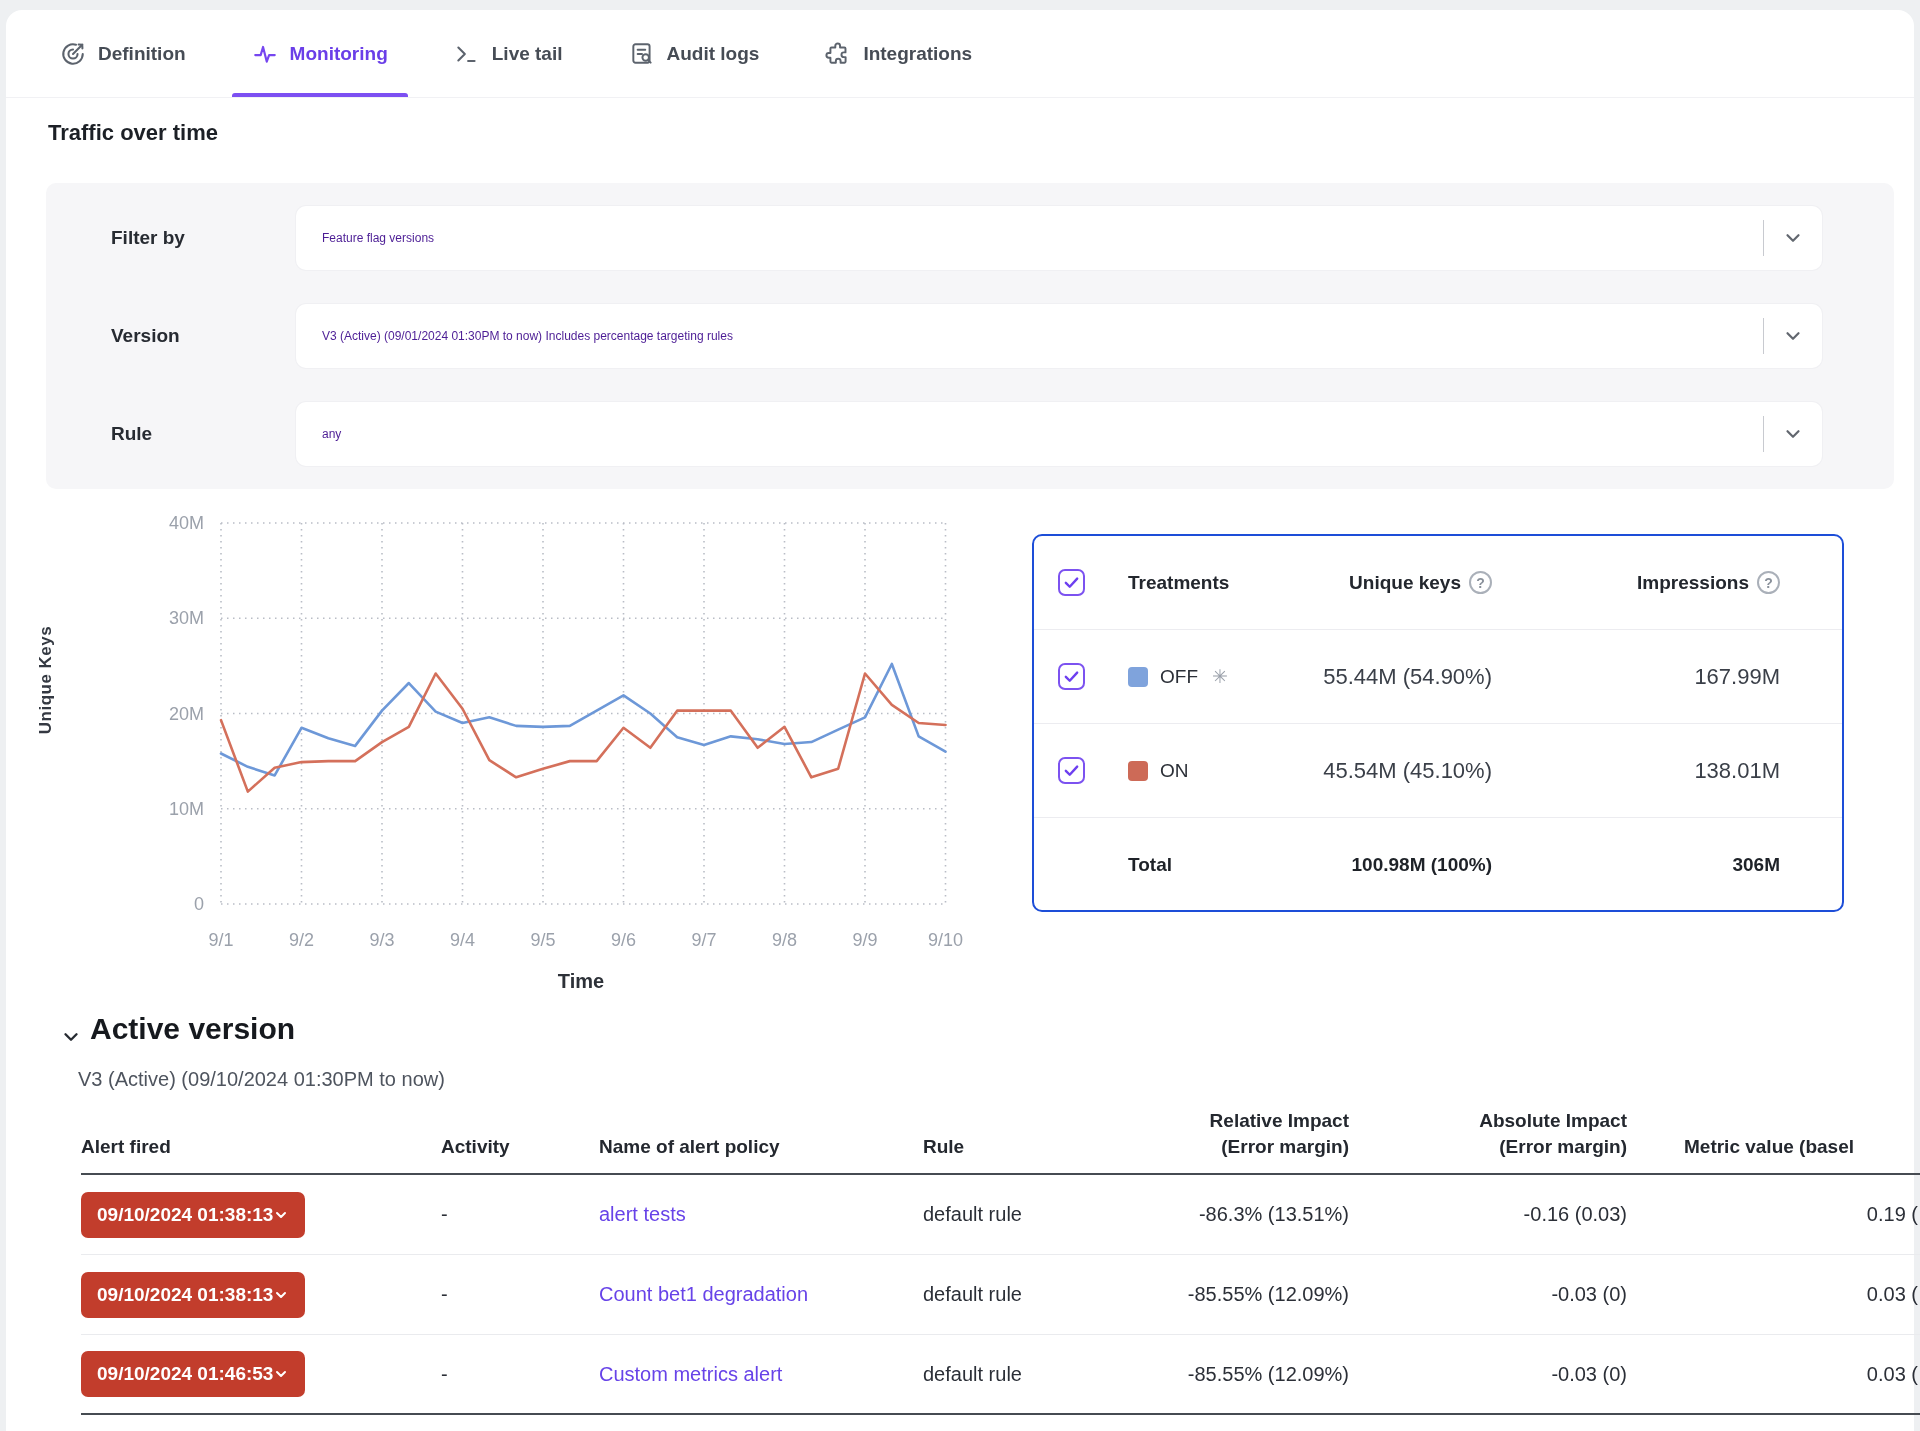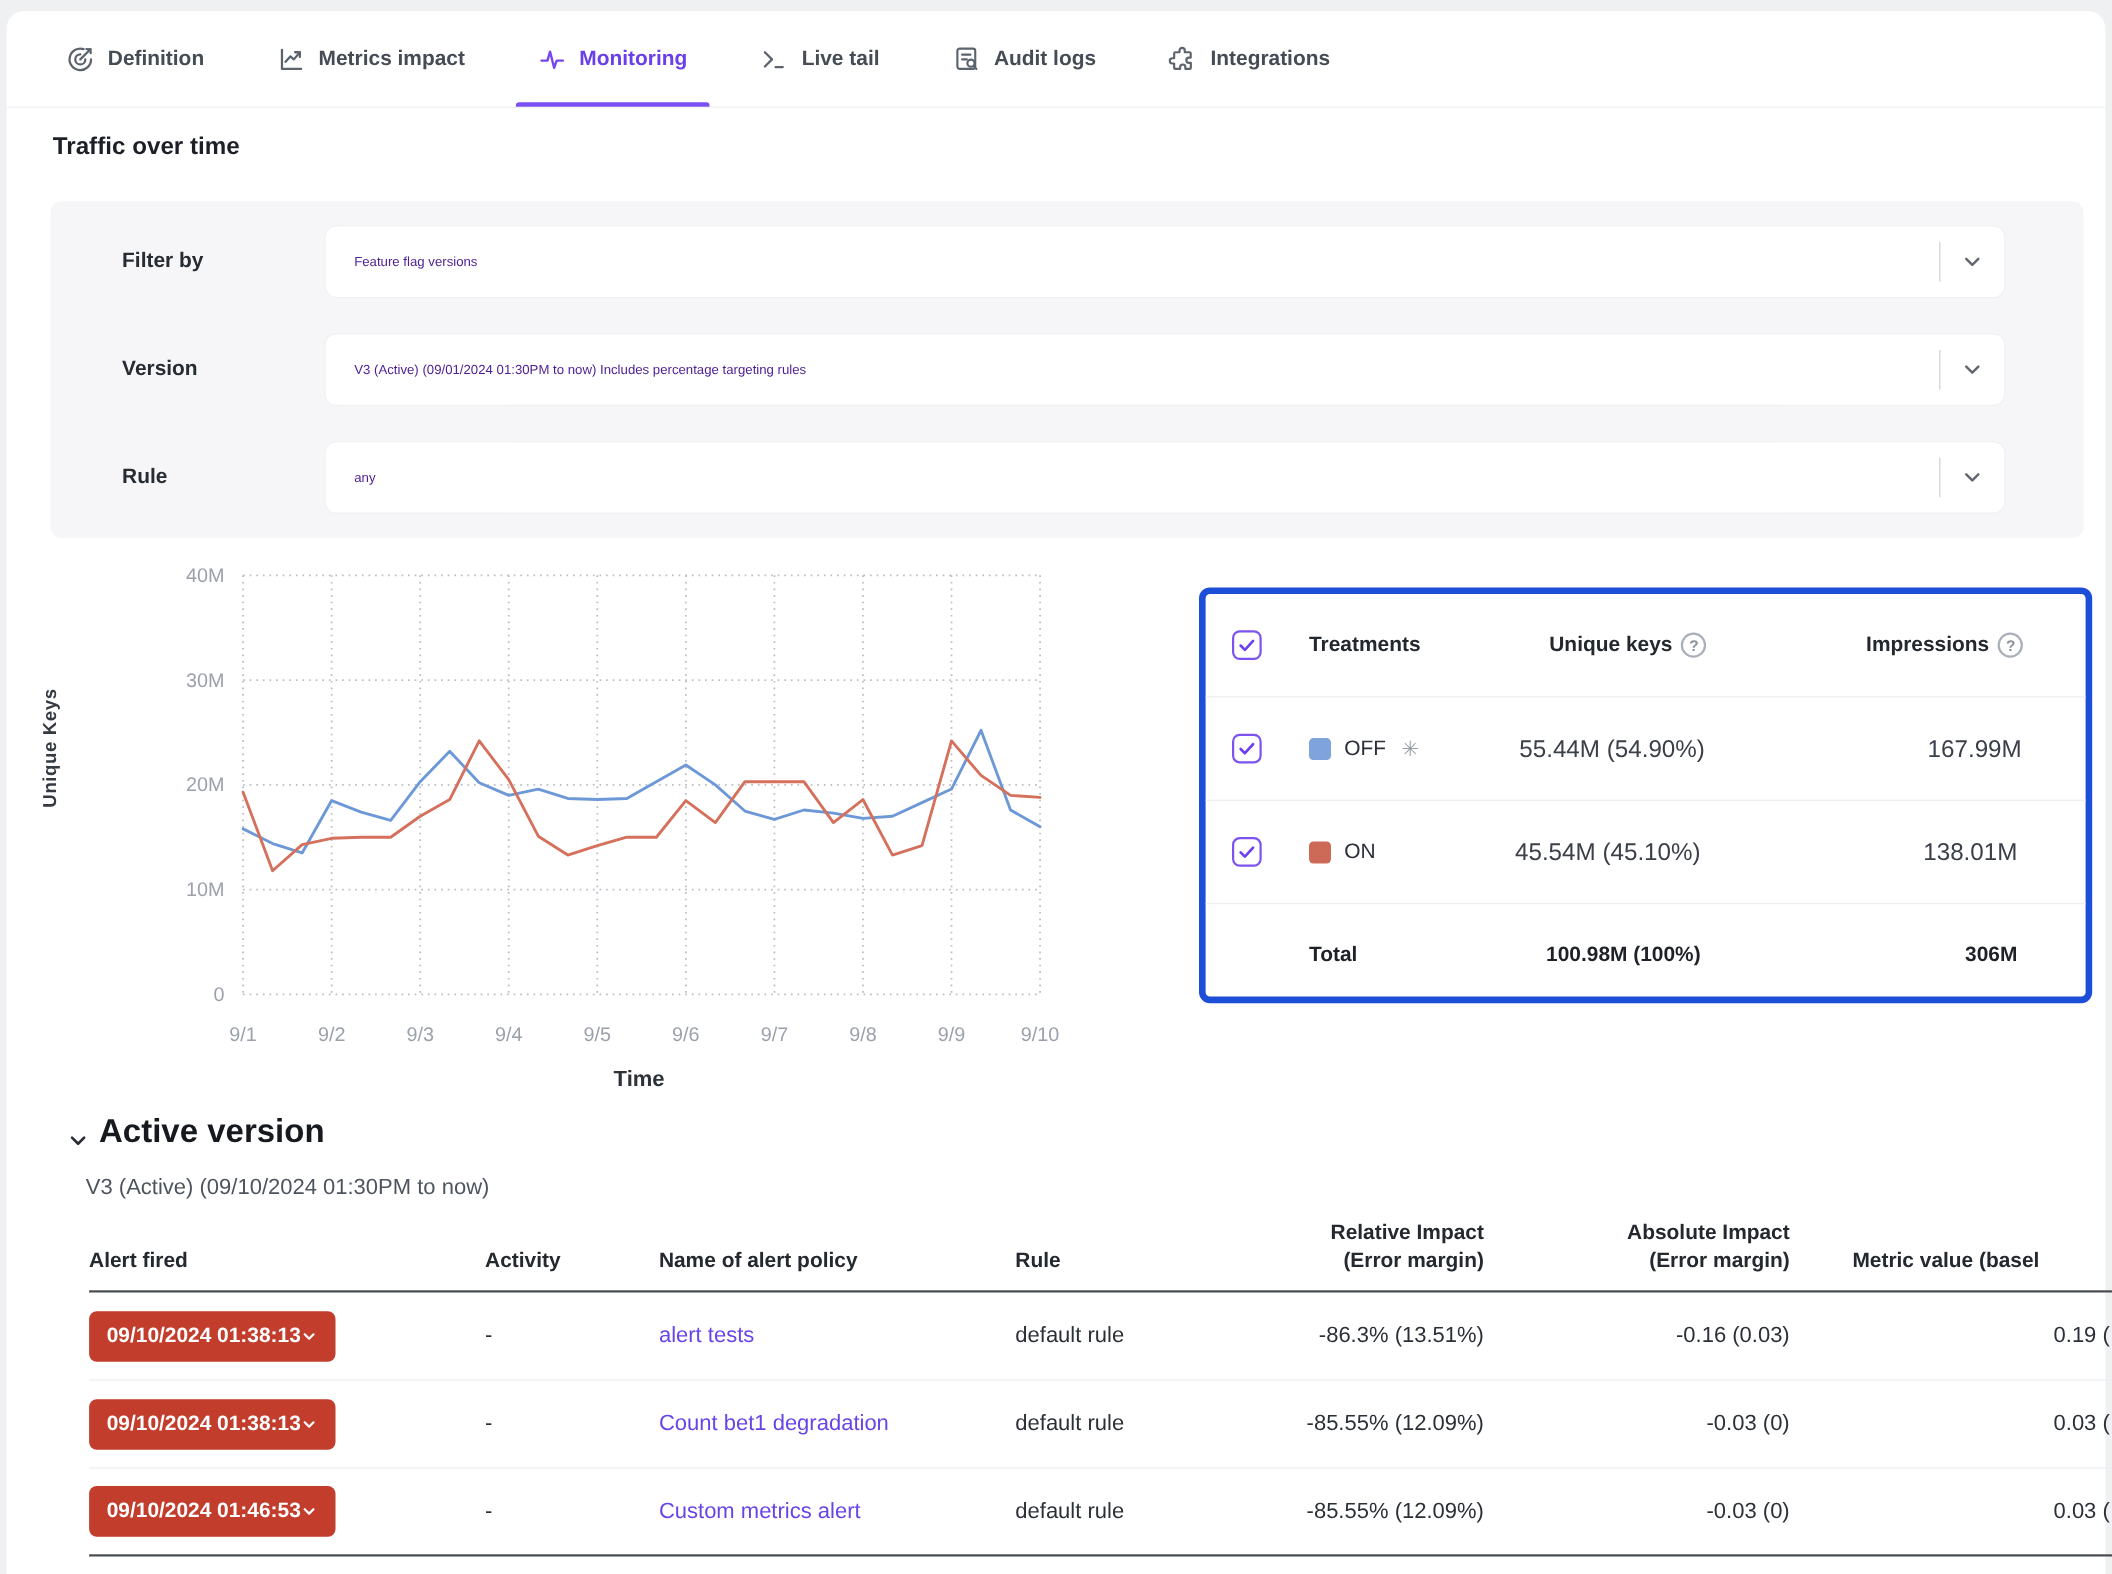--- a/index.html
+++ b/index.html
@@ -36,22 +36,22 @@
     width:22px; height:22px; color:#62676f; }
 
   
   .ylab { position:absolute; left:-14px; top:660px; transform:rotate(-90deg);
     font-size:17px; font-weight:bold; color:#343942; letter-spacing:.5px; }
   #chart-svg { position:absolute; left:40px; top:500px; }
   .xlab-time { position:absolute; left:505px; top:960px; width:140px; text-align:center;
     font-size:20px; font-weight:bold; color:#2d3138; }
 
   
-  .treat { position:absolute; left:1084px; top:524px; width:812px; height:378px;
-    border:6px solid #1d4ed8; border-radius:10px; background:#fff; }
+  .treat { position:absolute; left:1026px; top:524px; width:812px; height:378px;
+    border:2px solid #1d4ed8; border-radius:10px; background:#fff; }
   .trow { display:grid; grid-template-columns:70px 1fr 330px 280px; align-items:center;
     height:94px; padding-left:24px; border-bottom:1px solid #ececf0; }
   .trow:last-child { border-bottom:none; }
   .trow .c3 { text-align:right; padding-right:70px; }
   .trow .c4 { text-align:right; padding-right:62px; }
   .theadrow { font-weight:bold; font-size:19px; color:#23272e; }
   .theadrow .hwrap { display:inline-flex; align-items:center; gap:8px; }
   .tname { display:flex; align-items:center; gap:12px; font-size:19px; color:#2b2f37; }
   .swatch { width:20px; height:20px; border-radius:4px; display:inline-block; }
   .frozen { color:#9aa0aa; font-size:19px; margin-left:2px; }
@@ -93,30 +93,20 @@
     <div class="tab">
       <span class="ticon">
         <svg viewBox="0 0 24 24" fill="none" stroke="currentColor" stroke-width="1.9" stroke-linecap="round">
           <path d="M21 12a9 9 0 1 1-6.2-8.56"></path>
             <path d="M16.2 12A4.2 4.2 0 1 1 12 7.8"></path>
           <path d="M12 12l8.5-8.5"></path>
             <path d="M17.2 3.3l3.3.2.2 3.3"></path>
         </svg>
         </span>
       <span>Definition</span>
-    </div>
-    <div class="tab">
-      <span class="ticon">
-        <svg viewBox="0 0 24 24" fill="none" stroke="currentColor" stroke-width="1.9" stroke-linecap="round" stroke-linejoin="round">
-          <path d="M4 4v16h16"></path>
-            <polyline points="7,14 11,9.5 14,12 19,6"></polyline>
-            <polyline points="19,10 19,6 15,6"></polyline>
-        </svg>
-        </span>
-      <span>Metrics impact</span>
     </div>
     <div class="tab active">
       <span class="ticon">
         <svg viewBox="0 0 24 24" fill="none" stroke="currentColor" stroke-width="2" stroke-linecap="round" stroke-linejoin="round">
           <polyline points="3,13 8,13 10.2,5.5 13.6,19 15.8,13 21,13"></polyline>
         </svg>
         </span>
       <span>Monitoring</span>
     </div>
     <div class="tab">

